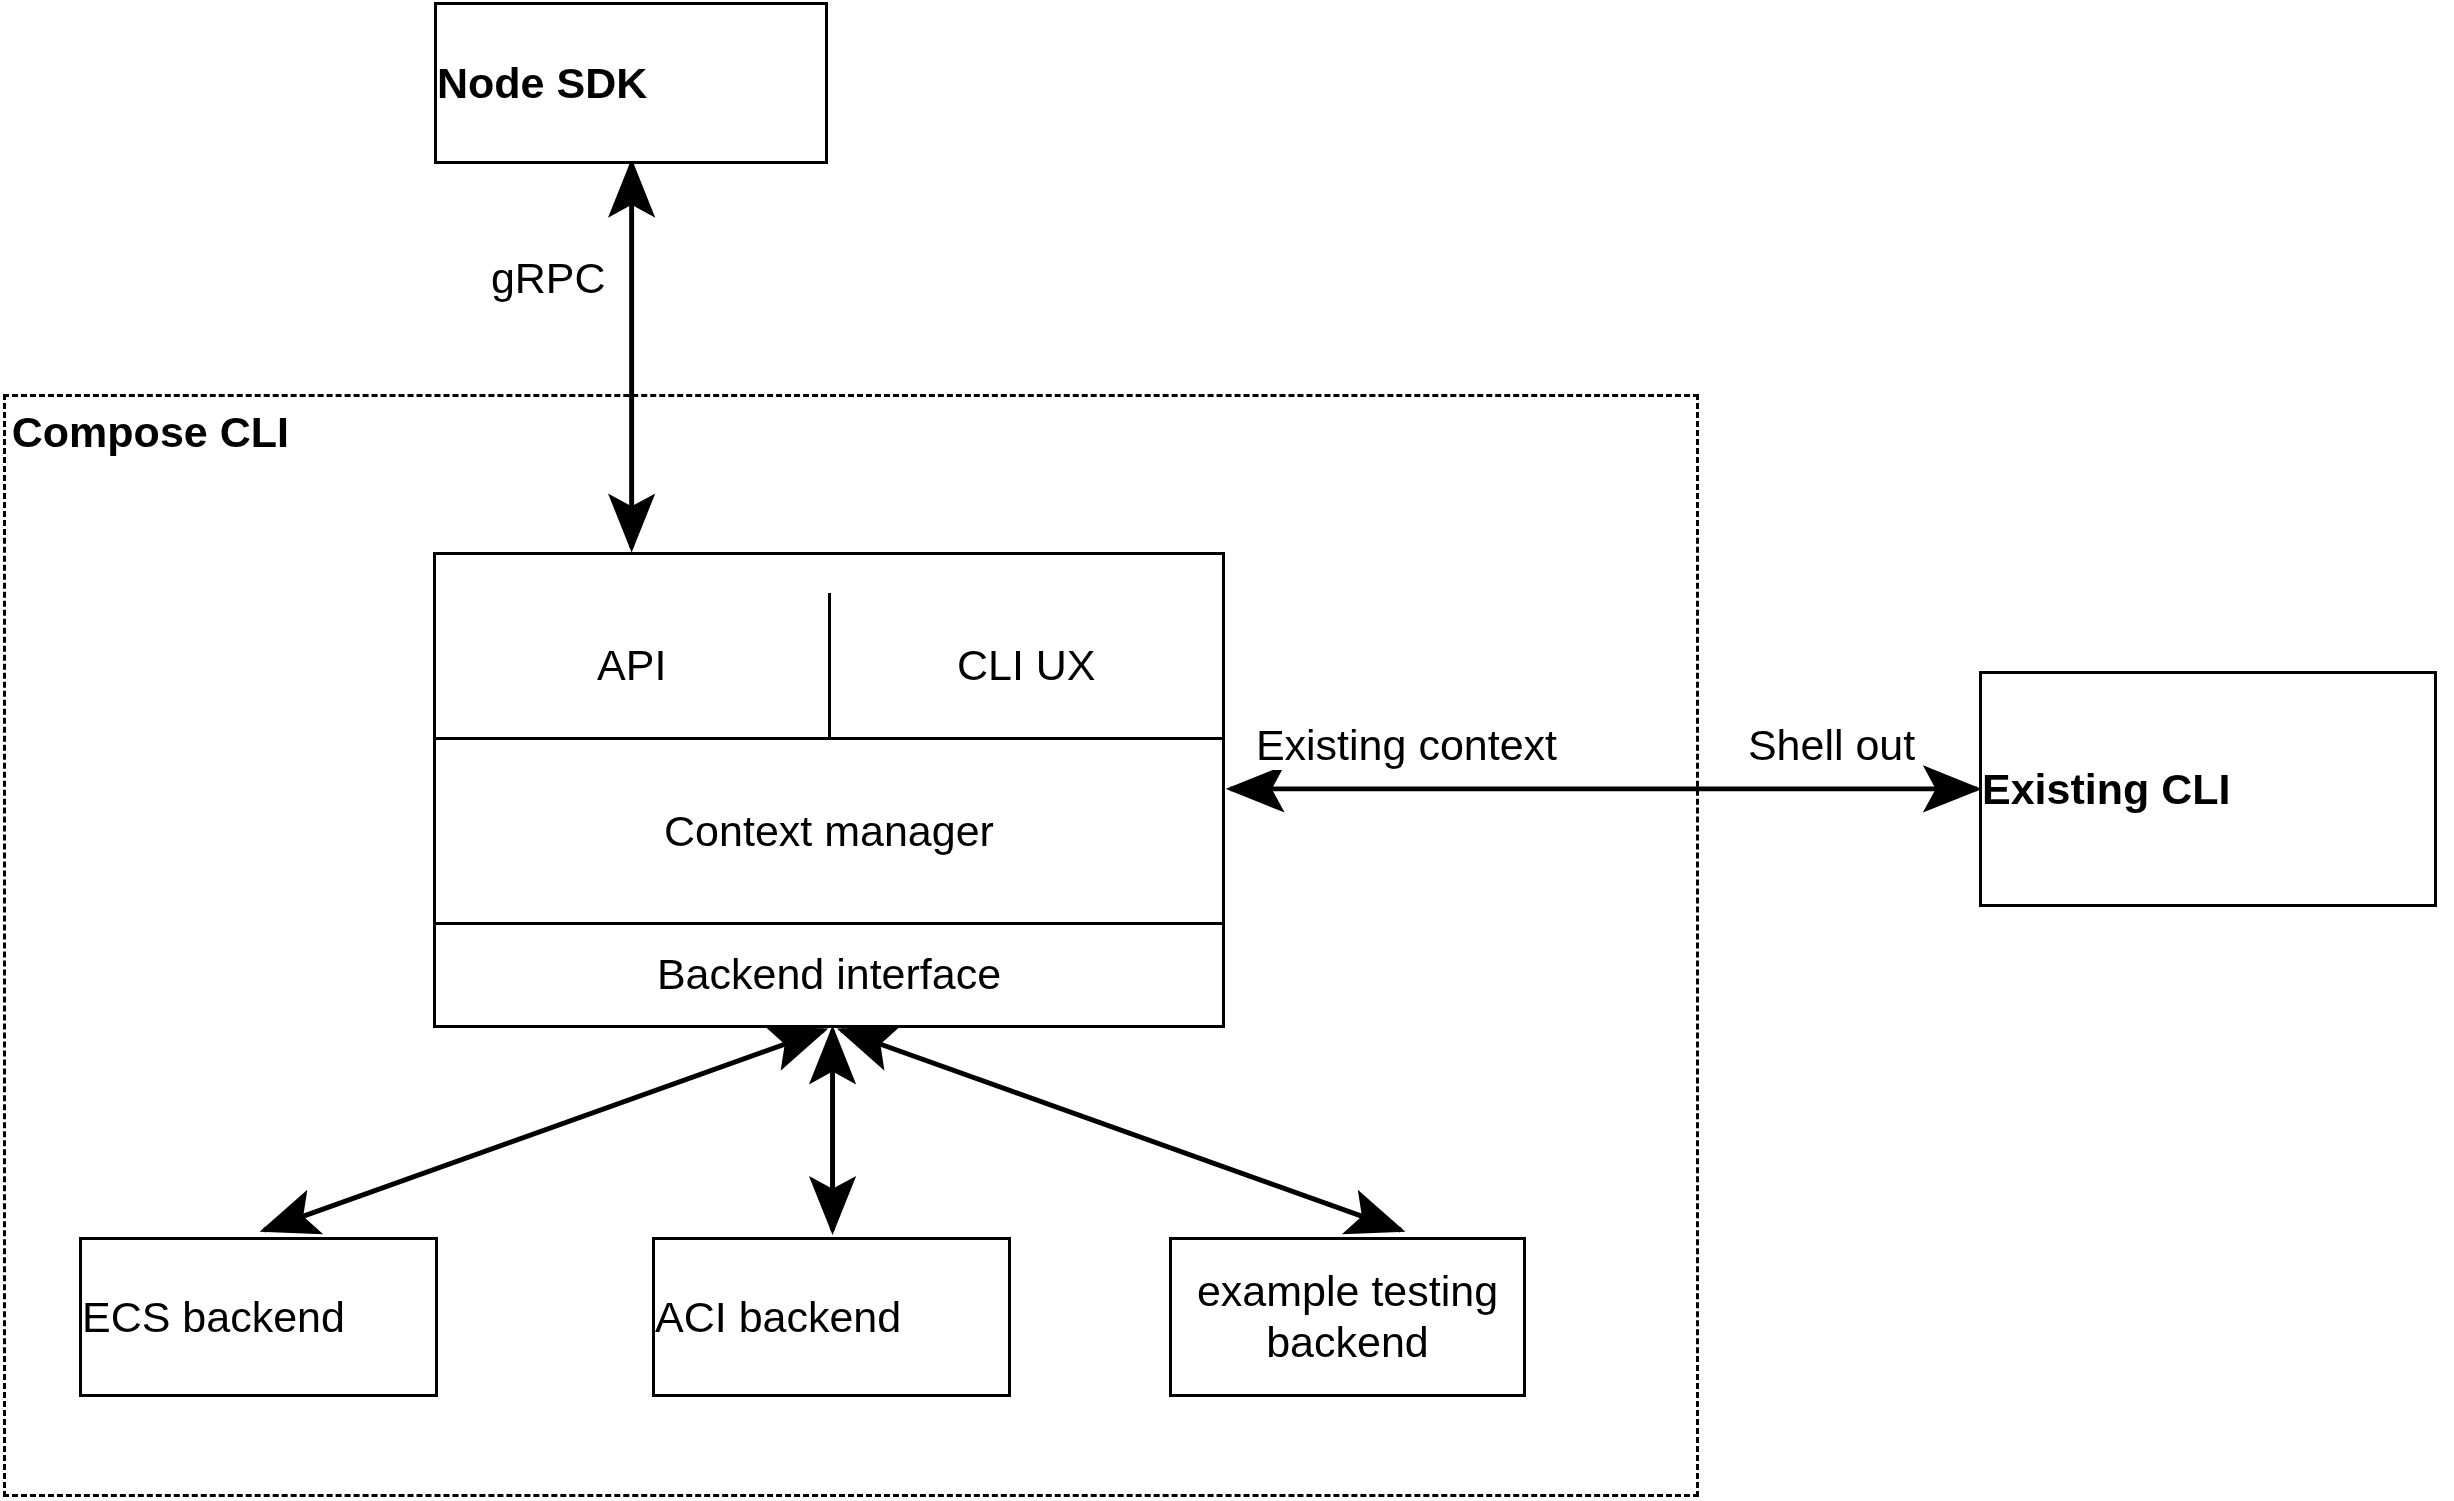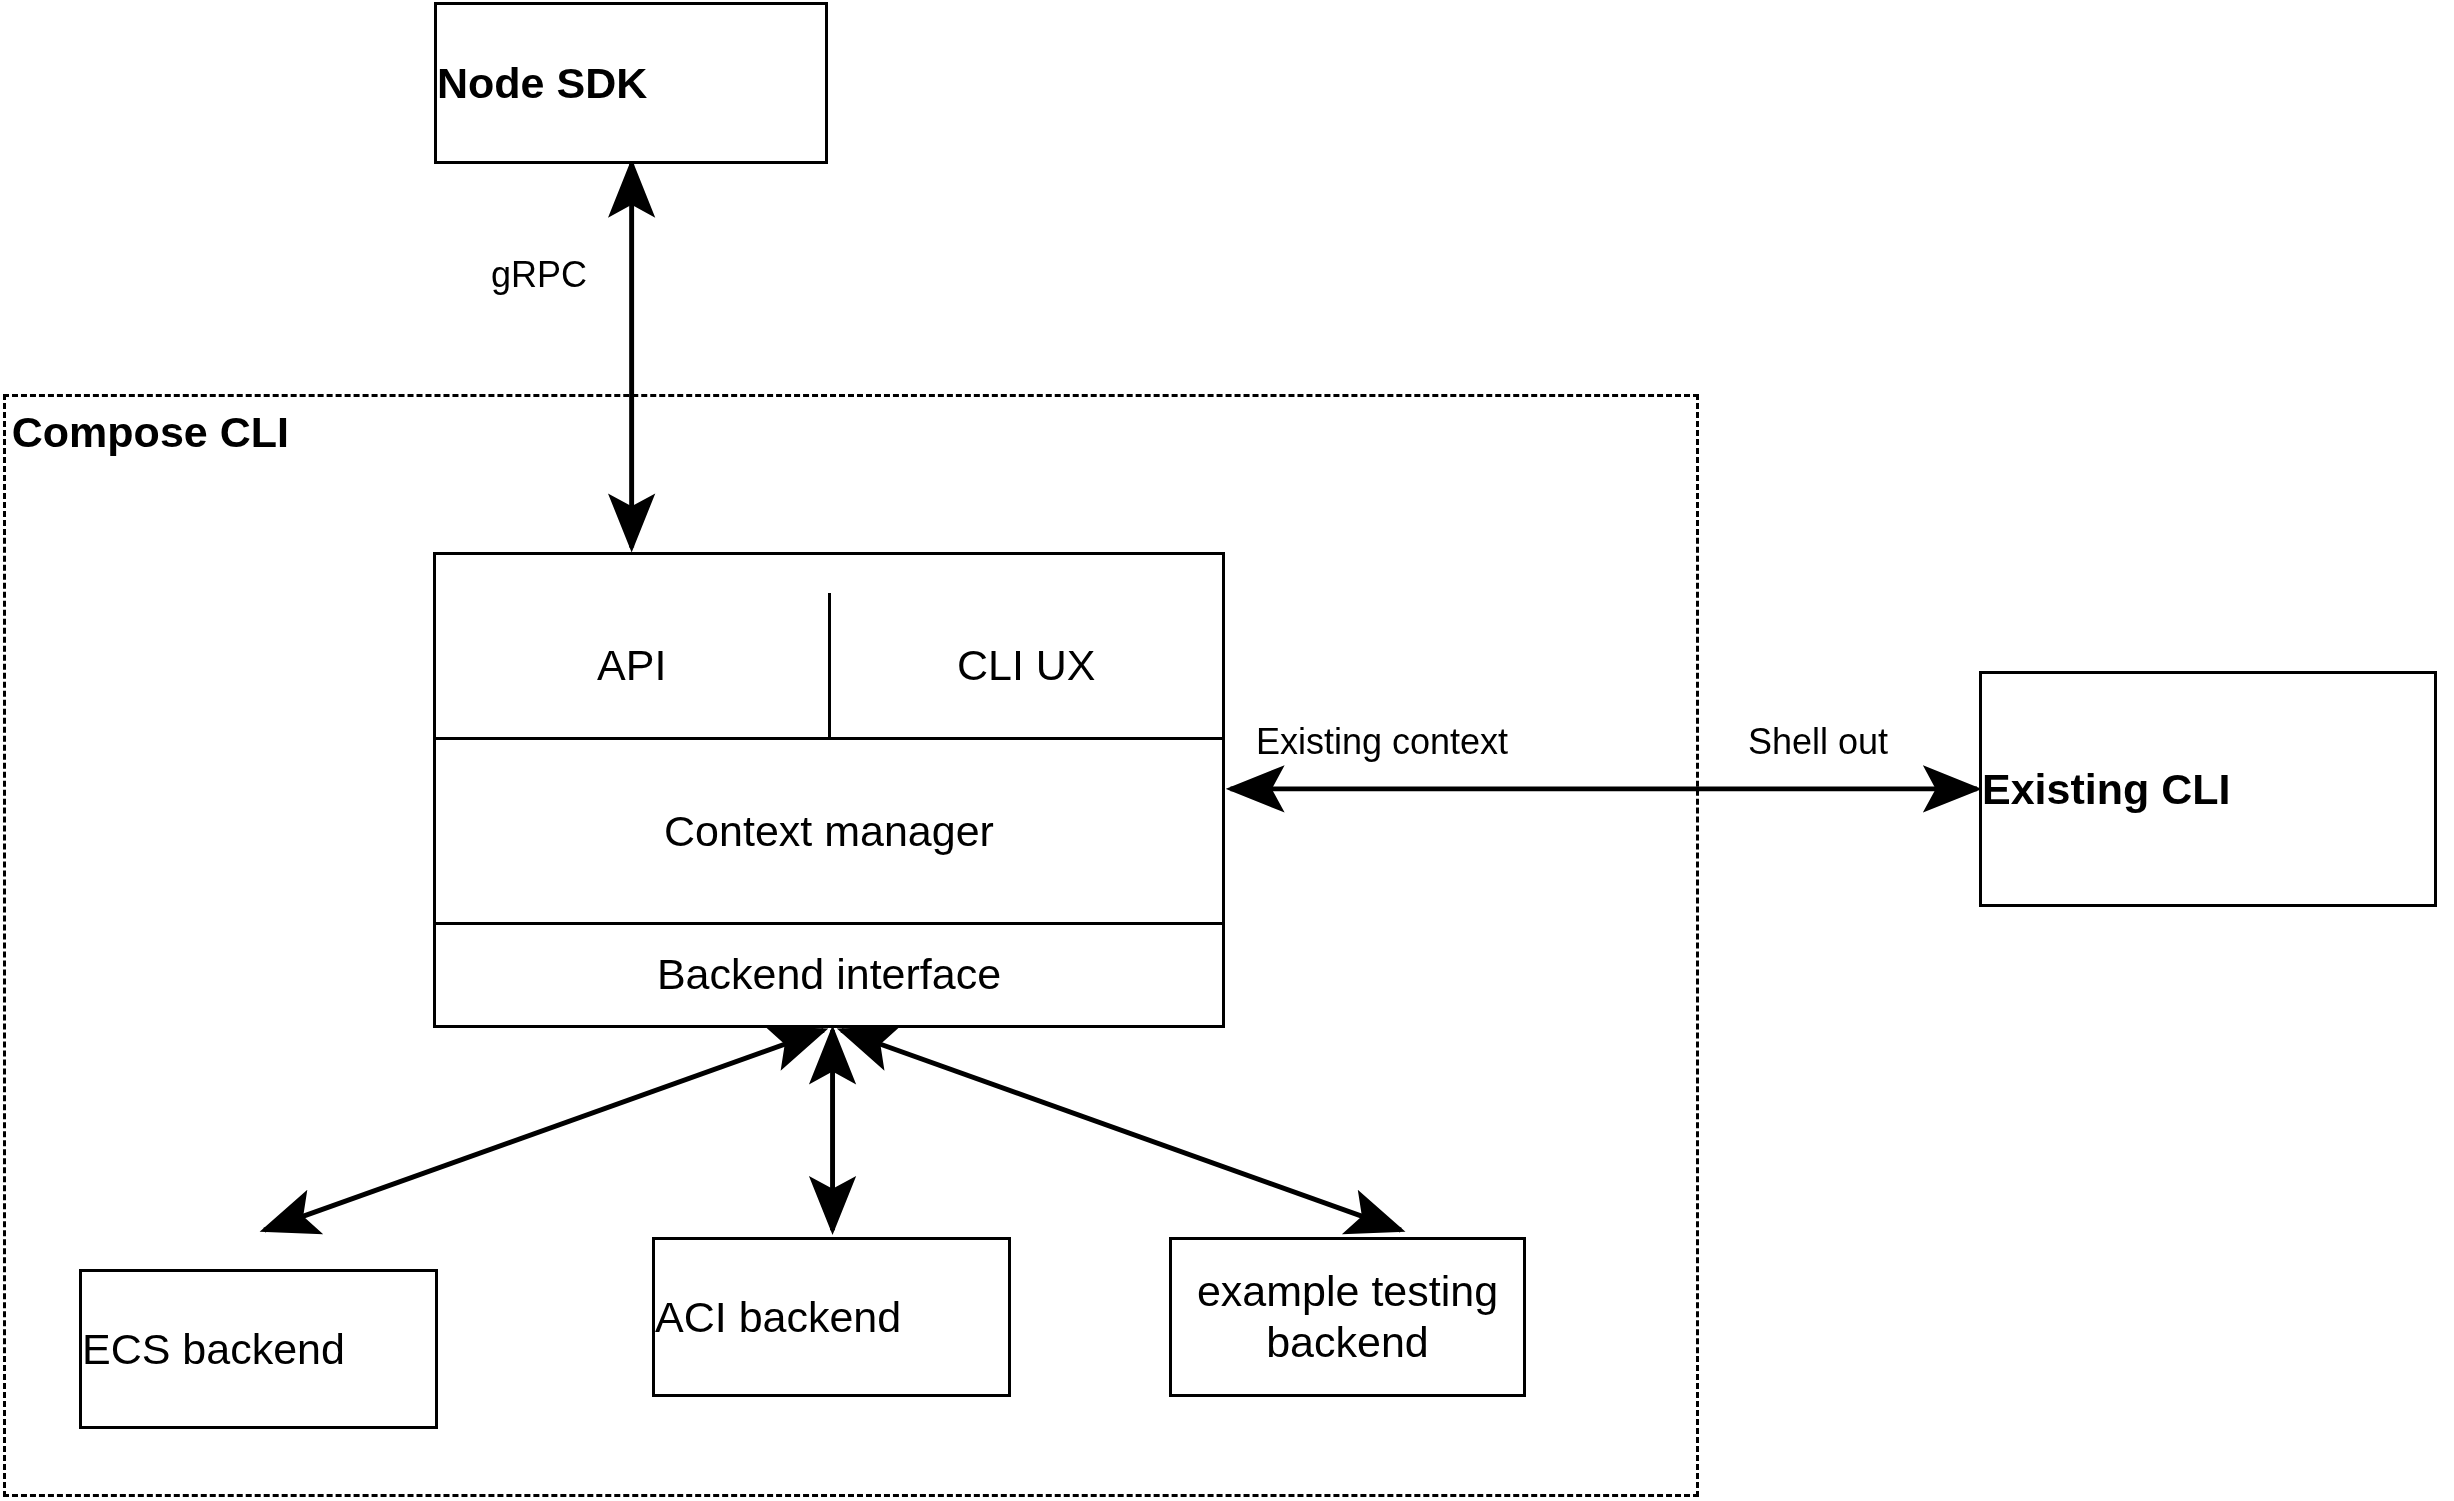--- a/index.html
+++ b/index.html
@@ -52,21 +52,21 @@
   }
   .group-label {
     position: absolute;
     font-size: 43px;
     font-weight: 700;
     white-space: nowrap;
     z-index: 4;
   }
   .edge-label {
     position: absolute;
-    font-size: 36px;
+    font-size: 43px;
     font-weight: 400;
     white-space: nowrap;
     background: #ffffff;
     padding: 0 5.9px;
     z-index: 5;
   }
   
   .stack {
     position: absolute;
     box-sizing: border-box;
@@ -169,21 +169,21 @@
   </div>
 
   <div class="edge-label" style="left:1250px; top:721px;">Existing context</div>
 
   <div class="edge-label" style="left:1742px; top:721px;">Shell out</div>
 
   <div class="node bold" style="left:1979px; top:671px; width:458px; height:236px;">
     <span>Existing CLI</span>
   </div>
 
-  <div class="node" style="left:79px; top:1237px; width:359px; height:160px;margin-top:32px;">
+  <div class="node" style="left:79px; top:1237px; width:359px; height:160px;">
     <span>ECS backend</span>
   </div>
 
   <div class="node" style="left:652px; top:1237px; width:359px; height:160px;">
     <span>ACI backend</span>
   </div>
 
   <div class="node" style="left:1169px; top:1237px; width:357px; height:160px; padding:0 13.8px;">
     <span>example testing backend</span>
   </div>

